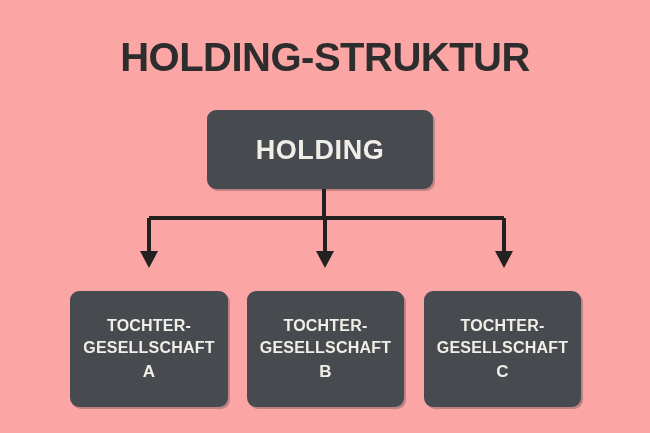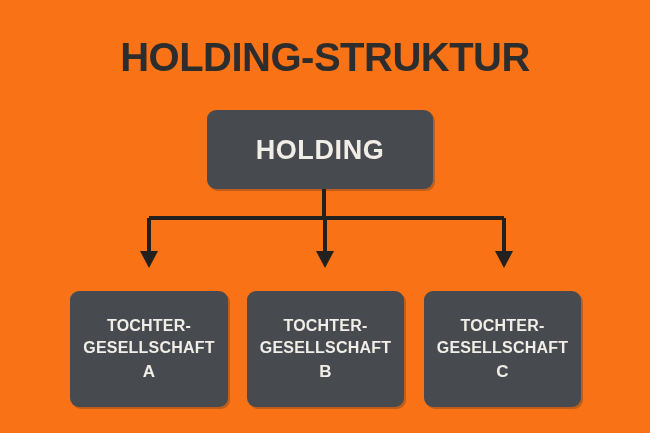--- a/index.html
+++ b/index.html
@@ -11,21 +11,21 @@
     width: 650px;
     height: 433px;
     background: #e5e2db;
     font-family: "Liberation Sans", sans-serif;
     overflow: hidden;
   }
   #canvas {
     position: relative;
     width: 650px;
     height: 433px;
-    background: #f97316;
+    background: #fca5a5;
   }
 
   
   #page-title {
     position: absolute;
     left: 0;
     top: 34px;
     width: 650px;
     text-align: center;
     font-size: 40px;

